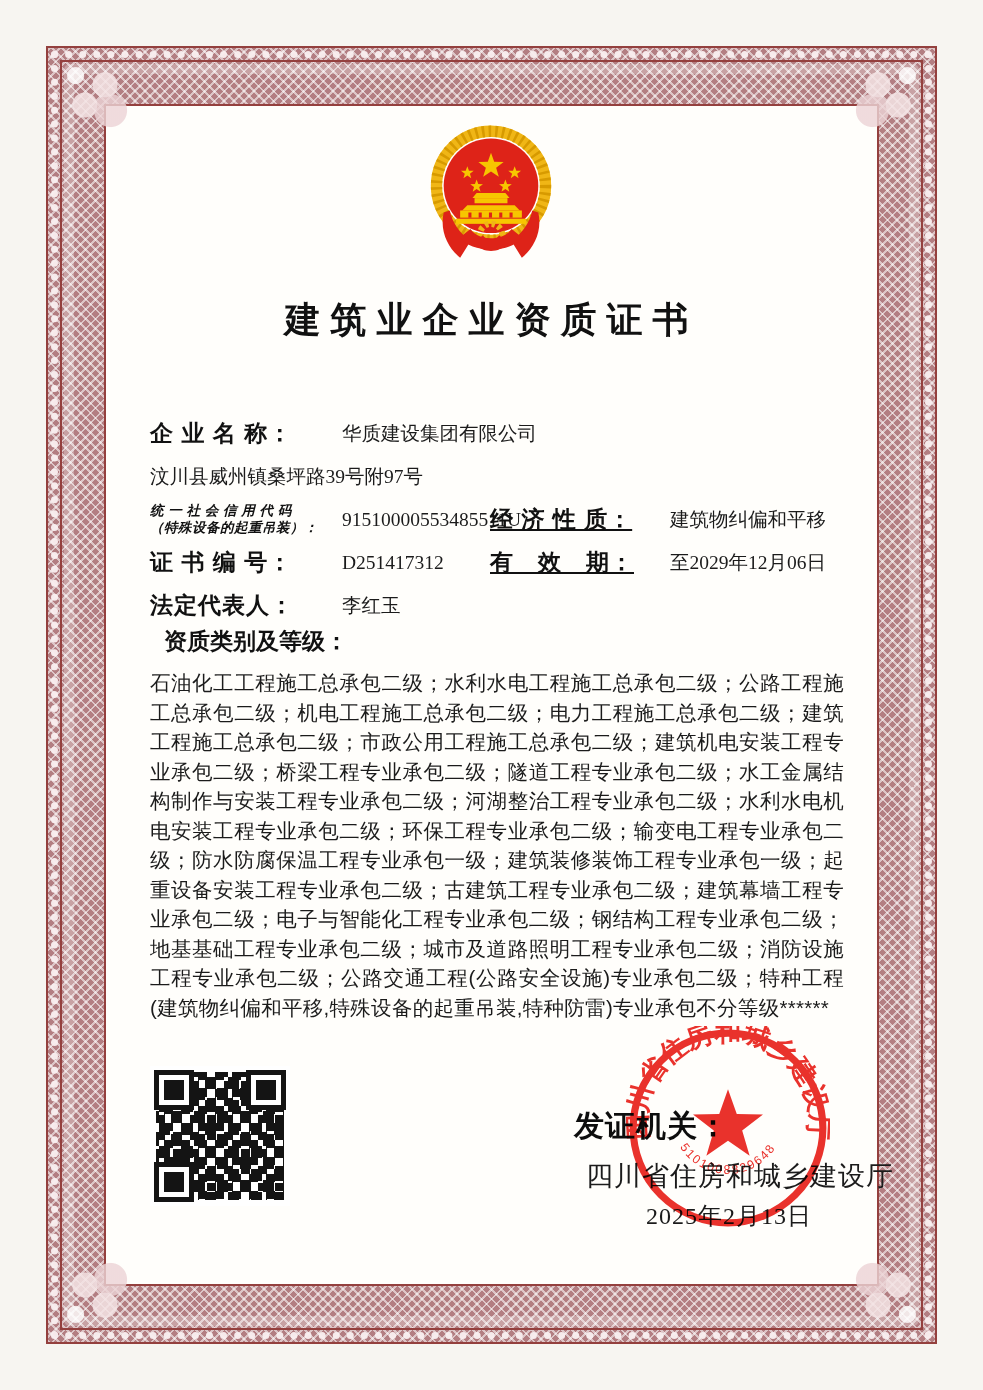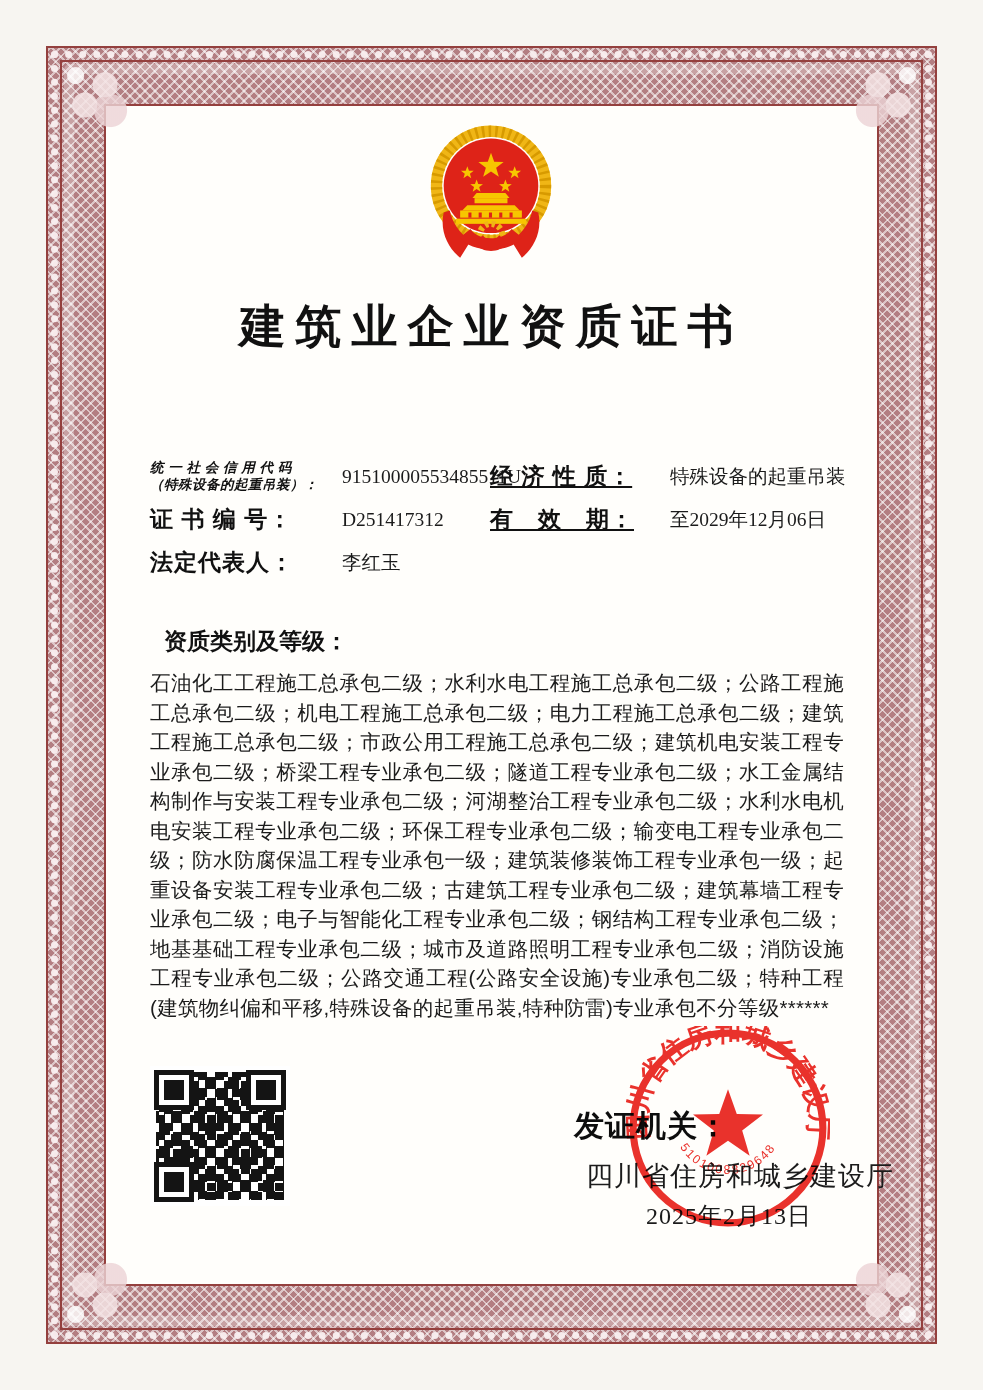--- a/index.html
+++ b/index.html
@@ -46,21 +46,21 @@
   .corner.tr{right:48px;top:48px;transform:scaleX(-1);}
   .corner.bl{left:48px;bottom:48px;transform:scaleY(-1);}
   .corner.br{right:48px;bottom:48px;transform:scale(-1,-1);}
 
   
   .emblem{position:absolute;left:429px;top:122px;width:124px;height:144px;}
 
   
   .title{
     position:absolute;left:0;top:296px;width:983px;text-align:center;
-    font-size:46px;font-weight:900;letter-spacing:10px;color:#111;
+    font-size:36px;font-weight:900;letter-spacing:10px;color:#111;
     font-family:"Liberation Sans","DejaVu Sans",sans-serif;
   }
 
   
   .fields{position:absolute;left:150px;top:412px;width:700px;}
   .frow{display:flex;align-items:center;min-height:43px;}
   .lbl{
     width:192px;flex:0 0 192px;font-weight:bold;font-size:23px;color:#111;
     letter-spacing:1px;white-space:nowrap;
   }
@@ -173,29 +173,34 @@
       <path d="M30 112 C40 128 80 128 90 112 L80 104 C72 116 48 116 40 104 Z"></path>
       <path d="M44 118 C52 128 68 128 76 118 L68 110 C64 116 56 116 52 110 Z"></path>
     </g>
   </svg>
 </div>
 
 <div class="title">建筑业企业资质证书</div>
 
 <div class="fields">
   <div class="frow">
+    <span class="lbl">企 业 名 称：</span>
+    <span class="val">华质建设集团有限公司</span>
+  </div>
+  <div class="frow">
+    <span class="val">汶川县威州镇桑坪路39号附97号</span>
   </div>
   <div class="frow">
     <span class="lbl-small">
       <span>统 一 社 会 信 用 代 码</span><br>
       <span>（特殊设备的起重吊装）：</span>
     </span>
     <span class="val val-col">91510000553485511U</span>
     <span class="lbl2">经 济 性 质：</span>
-    <span class="val">特殊设备的起重吊装</span>
+    <span class="val">建筑物纠偏和平移</span>
   </div>
   <div class="frow">
     <span class="lbl">证 书 编 号：</span>
     <span class="val val-col">D251417312</span>
     <span class="lbl2">有　效　期：</span>
     <span class="val">至2029年12月06日</span>
   </div>
   <div class="frow">
     <span class="lbl">法定代表人：</span>
     <span class="val">李红玉</span>

